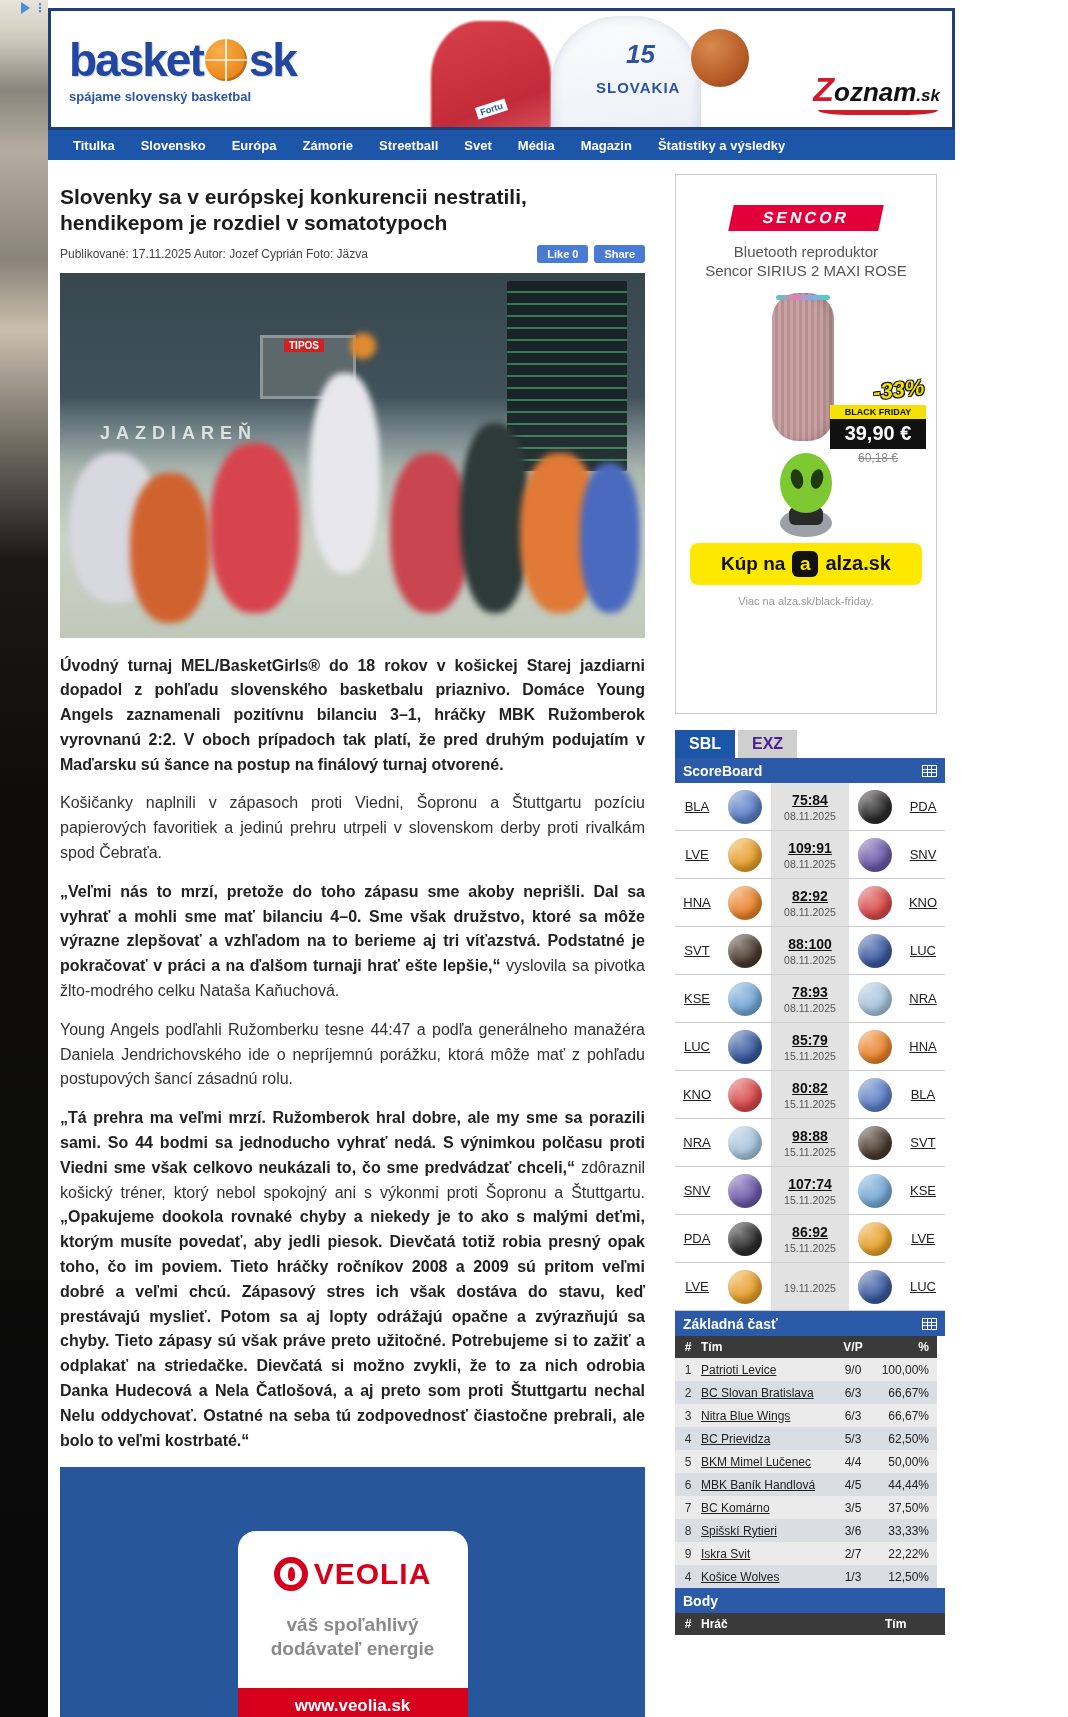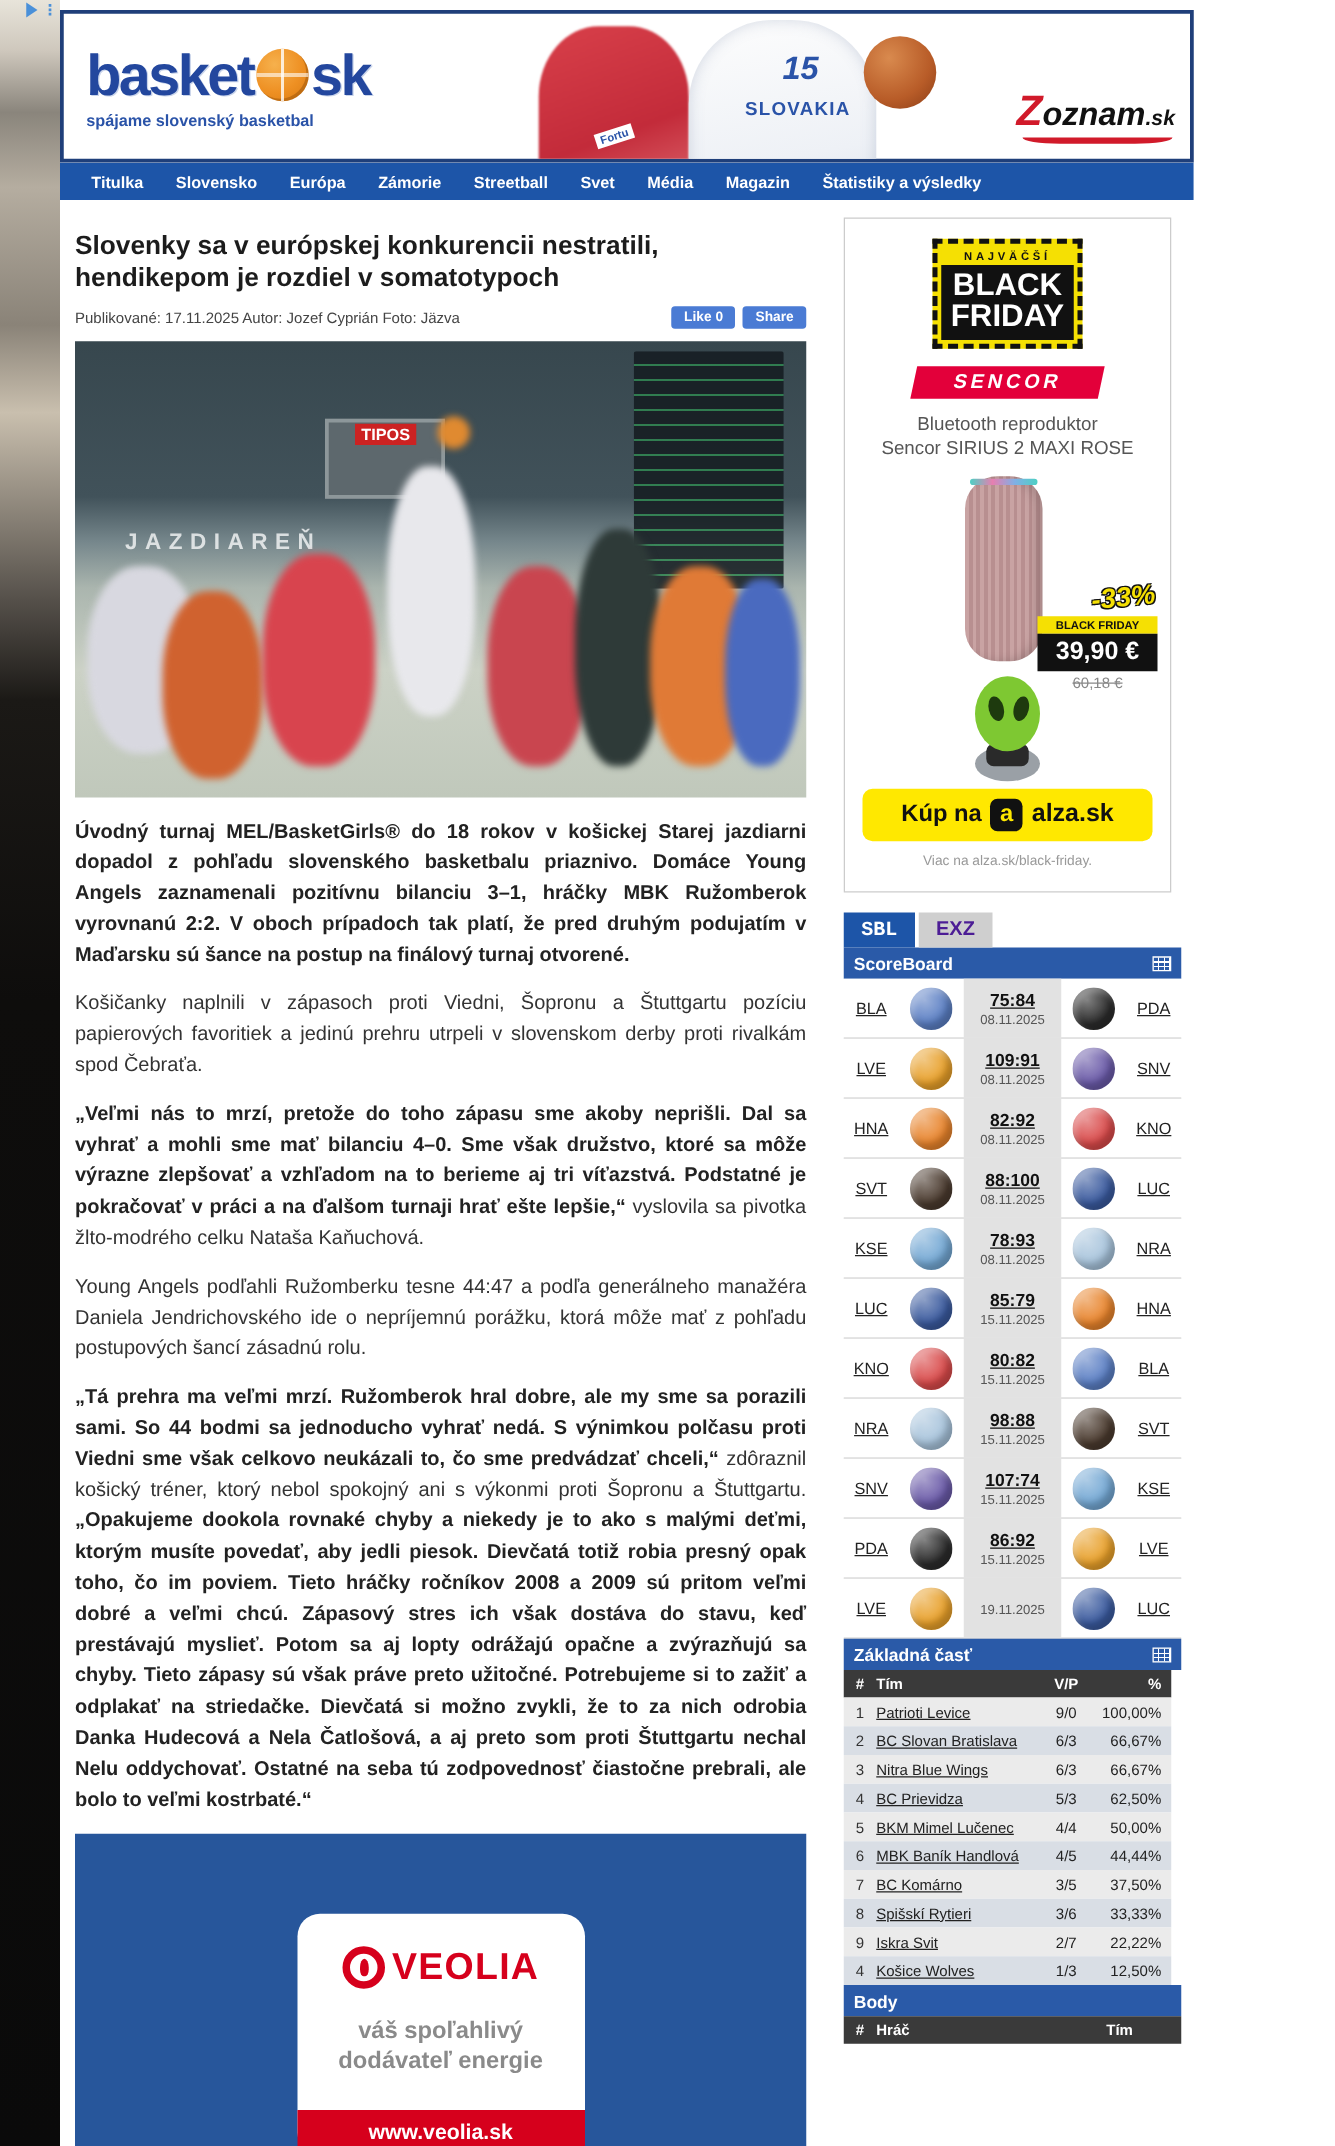--- a/index.html
+++ b/index.html
@@ -57,21 +57,21 @@
   .meta-row { display:flex; align-items:center; margin:8px 0 10px 0; }
   .meta-text { font-size:12px; color:#444; flex:1; }
   .fb-btn { background:#4a7bd4; color:#fff; font-size:11px; font-weight:bold; border-radius:3px; padding:3px 10px; margin-left:6px; cursor:pointer; }
 
   .article-photo { width:585px; height:365px; position:relative; overflow:hidden;
     background:linear-gradient(180deg,#37474e 0%,#41525a 34%,#76878c 44%,#aab5ae 54%,#ccd2c6 72%,#c0c8bb 100%); }
   .scorepanel { position:absolute; right:18px; top:8px; width:120px; height:190px; background:#141c20;
     background-image:repeating-linear-gradient(0deg,transparent 0 10px,rgba(70,220,120,.55) 10px 12px);
     opacity:.85; border-radius:2px; }
   .backboard { position:absolute; left:200px; top:62px; width:96px; height:64px; background:#5d686d; border:3px solid #8d979a; }
-  .tipos { position:absolute; left:224px; top:66px; background:#c22; color:#fff; font-size:13px; font-weight:bold; padding:1px 5px; }
+  .tipos { position:absolute; left:224px; top:66px; background:#c22; color:#fff; font-size:10px; font-weight:bold; padding:1px 5px; }
   .blob { position:absolute; border-radius:45%; filter:blur(3px); }
   .photo-caption { position:absolute; left:40px; top:150px; color:rgba(255,255,255,.75); font-size:18px; font-weight:bold; letter-spacing:6px; }
 
   .article-body { margin-top:16px; }
   .para { font-size:16px; color:#333; line-height:1.55; text-align:justify; margin-bottom:14px; }
   .para strong { color:#222; }
 
   .veolia-ad { width:585px; height:320px; background:#27569b; display:flex; align-items:center; justify-content:center; margin-top:6px; }
   .veolia-card { width:230px; background:#fff; border-radius:18px; padding:26px 14px 0 14px; text-align:center; }
   .veolia-logo { display:flex; align-items:center; justify-content:center; gap:6px; font-size:30px; font-weight:bold; color:#d6001c; letter-spacing:1px; }
@@ -102,21 +102,21 @@
   .price-old { color:#888; font-size:12px; text-decoration:line-through; font-weight:normal; margin-top:2px; }
   .mascot { height:92px; position:relative; }
   .alza-bar { margin:2px 4px 0 4px; background:#ffe800; border-radius:8px; height:42px; display:flex; align-items:center; justify-content:center; gap:7px; }
   .alza-pre { font-size:19px; font-weight:bold; color:#111; }
   .alza-a { width:26px; height:26px; border-radius:6px; background:#111; color:#ffe800; font-size:19px; font-weight:bold; display:flex; align-items:center; justify-content:center; }
   .alza-brand { font-size:20px; font-weight:bold; color:#111; }
   .ad-footer { margin-top:10px; color:#999; font-size:11px; }
 
   .tabs { display:flex; margin-top:16px; }
   .tab { padding:5px 14px; font-size:16px; font-weight:bold; cursor:pointer; }
-  .tab.active { background:#1d55a8; color:#fff;font-family:Liberation Mono, monospace; }
+  .tab.active { background:#1d55a8; color:#fff; }
   .tab.inactive { background:#cfcfcf; color:#4c1d95; margin-left:3px; }
 
   .panel-head { background:#2a5aa8; color:#fff; font-weight:bold; font-size:14px; height:25px; display:flex; align-items:center; padding:0 8px; }
   .panel-head .ph-label { flex:1; }
   .grid-icon { width:15px; height:12px; border:1px solid #fff; background:
     repeating-linear-gradient(90deg,transparent 0 3.5px,#fff 3.5px 4.5px),
     repeating-linear-gradient(0deg,transparent 0 2.5px,#fff 2.5px 3.5px); cursor:pointer; }
 
   .sb-row { display:grid; grid-template-columns:44px 52px 1fr 52px 44px; align-items:center; height:48px; border-bottom:1px solid #ccc; background:#fff; }
   .sb-code { font-size:13px; color:#222; text-decoration:underline; text-align:center; cursor:pointer; }
@@ -233,27 +233,20 @@
         <div class="blob" style="left:40px;top:10px;width:200px;height:80px;background:#dfe8ee;"></div>
         <div class="blob" style="left:-20px;top:120px;width:160px;height:160px;background:#5fc742;"></div>
         <div class="blob" style="left:300px;top:90px;width:120px;height:140px;background:#e09a48;"></div>
         <div class="blob" style="left:440px;top:40px;width:130px;height:120px;background:#7e98b5;"></div>
       </div>
     </div>
 
     <div class="sidebar">
 
       <div class="adbox">
-        <div class="bf-logo">
-          <div class="bf-top">NAJVÄČŠÍ</div>
-          <div class="bf-main">
-            <div>BLACK</div>
-            <div>FRIDAY</div>
-          </div>
-        </div>
         <div class="sencor">SENCOR</div>
         <div class="product">
           <div>Bluetooth reproduktor</div>
           <div>Sencor SIRIUS 2 MAXI ROSE</div>
         </div>
         <div class="speaker-row">
           <div class="speaker"></div>
           <div class="discount">-33%</div>
           <div class="price-badge">
             <div class="price-top">BLACK FRIDAY</div>

